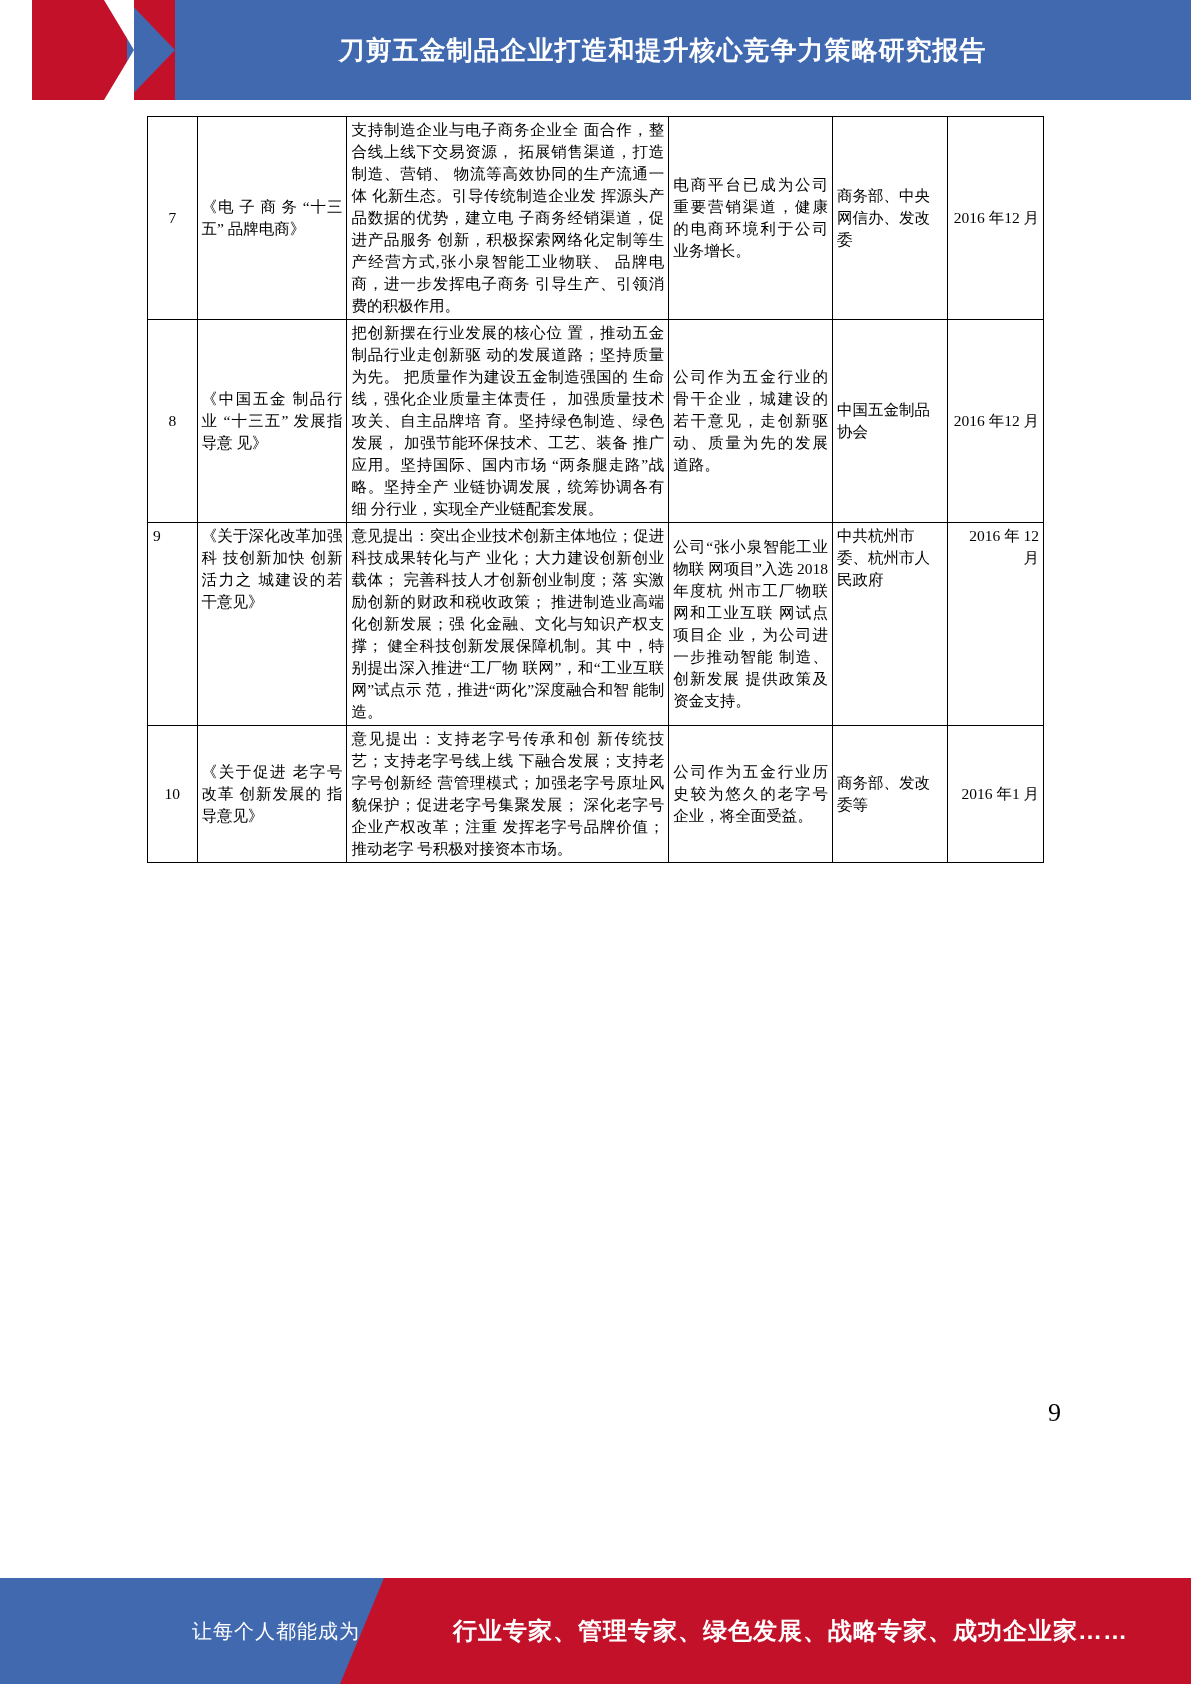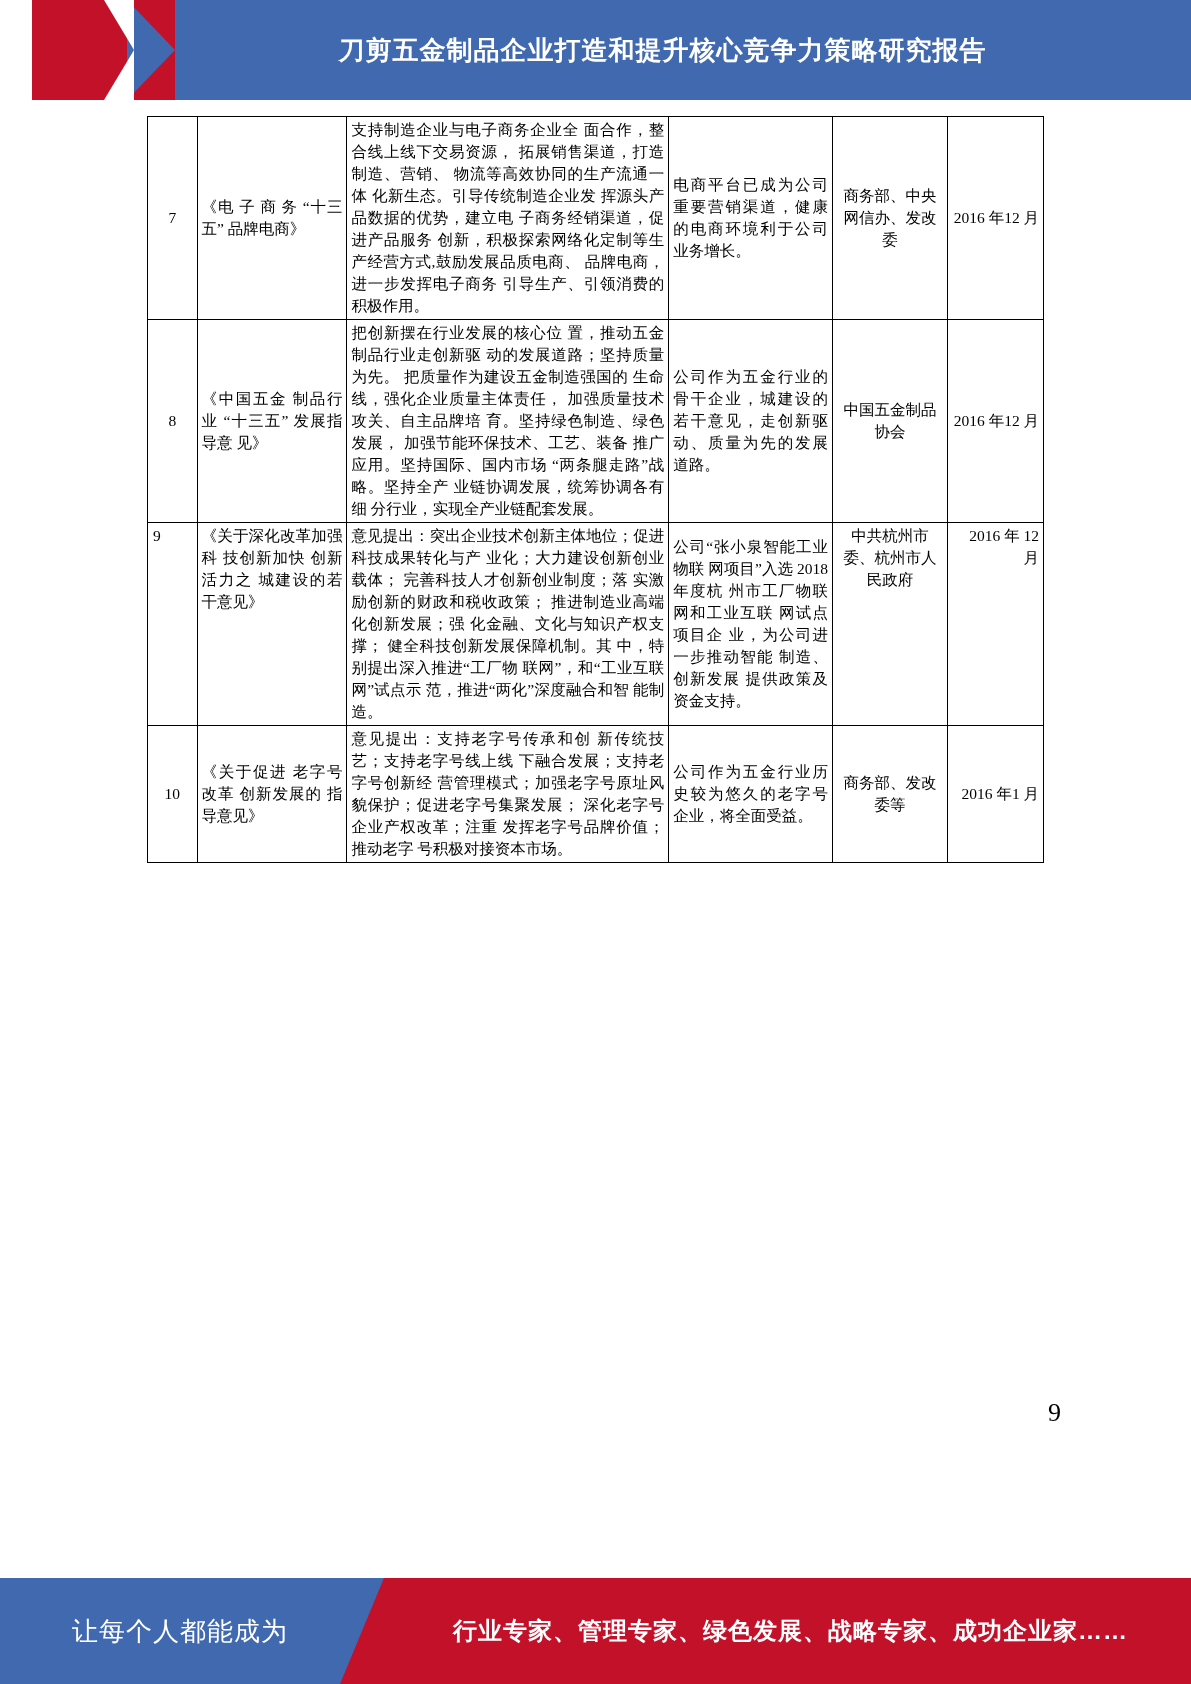--- a/index.html
+++ b/index.html
@@ -96,21 +96,20 @@
     vertical-align: top;
   }
   td.c-impact {
     width: 146px;
     text-align: justify;
     text-align-last: left;
     vertical-align: middle;
   }
   td.c-org {
     width: 100px;
-    text-align: center;
   }
   td.c-date {
     width: 82px;
     text-align: right;
   }
 
   
   tr.r9 td.c-no,
   tr.r9 td.c-title,
   tr.r9 td.c-org,
@@ -144,24 +143,24 @@
     left: 340px; top: 0;
     width: 851px; height: 106px;
     background: #c3112a;
     clip-path: polygon(44px 0, 851px 0, 851px 106px, 0 106px);
   }
   .footer-left-text {
     position: absolute;
     left: 0; top: 0;
     width: 360px; height: 106px;
     line-height: 106px;
-    text-align: center;
+    text-align: right;
     color: #ffffff;
     font-family: "Liberation Sans", sans-serif;
-    font-size: 26px;
+    font-size: 20px;
     letter-spacing: 1px;
   }
   .footer-right-text {
     position: absolute;
     left: 390px; top: 0;
     width: 801px; height: 106px;
     line-height: 106px;
     text-align: center;
     color: #ffffff;
     font-family: "Liberation Sans", sans-serif;
@@ -179,21 +178,21 @@
   <div class="header-arrow-inner"></div>
   <div class="header-title">刀剪五金制品企业打造和提升核心竞争力策略研究报告</div>
 </div>
 
 <div class="doc-table-wrap">
   <table class="policy">
     <tbody>
       <tr class="r7">
         <td class="c-no">7</td>
         <td class="c-title">《电 子 商 务 “十三五” 品牌电商》</td>
-        <td class="c-content">支持制造企业与电子商务企业全 面合作，整合线上线下交易资源， 拓展销售渠道，打造制造、营销、 物流等高效协同的生产流通一体 化新生态。引导传统制造企业发 挥源头产品数据的优势，建立电 子商务经销渠道，促进产品服务 创新，积极探索网络化定制等生 产经营方式,鼓励发展品质电商、 品牌电商，进一步发挥电子商务 引导生产、引领消费的积极作用。</td>
+        <td class="c-content">支持制造企业与电子商务企业全 面合作，整合线上线下交易资源， 拓展销售渠道，打造制造、营销、 物流等高效协同的生产流通一体 化新生态。引导传统制造企业发 挥源头产品数据的优势，建立电 子商务经销渠道，促进产品服务 创新，积极探索网络化定制等生 产经营方式,张小泉智能工业物联、 品牌电商，进一步发挥电子商务 引导生产、引领消费的积极作用。</td>
         <td class="c-impact">电商平台已成为公司重要营销渠道，健康的电商环境利于公司业务增长。</td>
         <td class="c-org">商务部、中央网信办、发改委</td>
         <td class="c-date">2016 年12 月</td>
       </tr>
       <tr class="r8">
         <td class="c-no">8</td>
         <td class="c-title">《中国五金 制品行业 “十三五” 发展指导意 见》</td>
         <td class="c-content">把创新摆在行业发展的核心位 置，推动五金制品行业走创新驱 动的发展道路；坚持质量为先。 把质量作为建设五金制造强国的 生命线，强化企业质量主体责任， 加强质量技术攻关、自主品牌培 育。坚持绿色制造、绿色发展， 加强节能环保技术、工艺、装备 推广应用。坚持国际、国内市场 “两条腿走路”战略。坚持全产 业链协调发展，统筹协调各有细 分行业，实现全产业链配套发展。</td>
         <td class="c-impact">公司作为五金行业的骨干企业，城建设的若干意见，走创新驱动、质量为先的发展道路。</td>
         <td class="c-org">中国五金制品协会</td>

